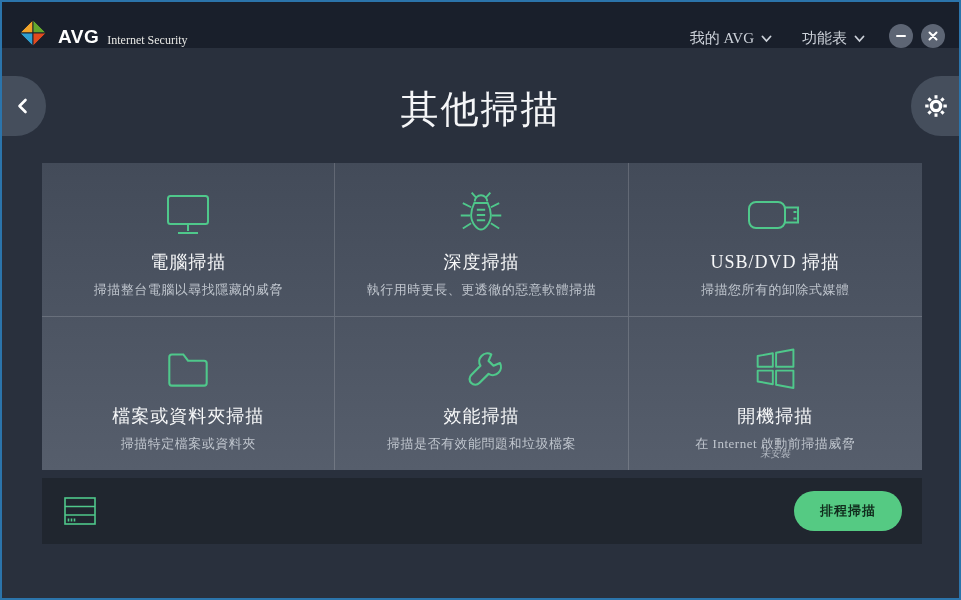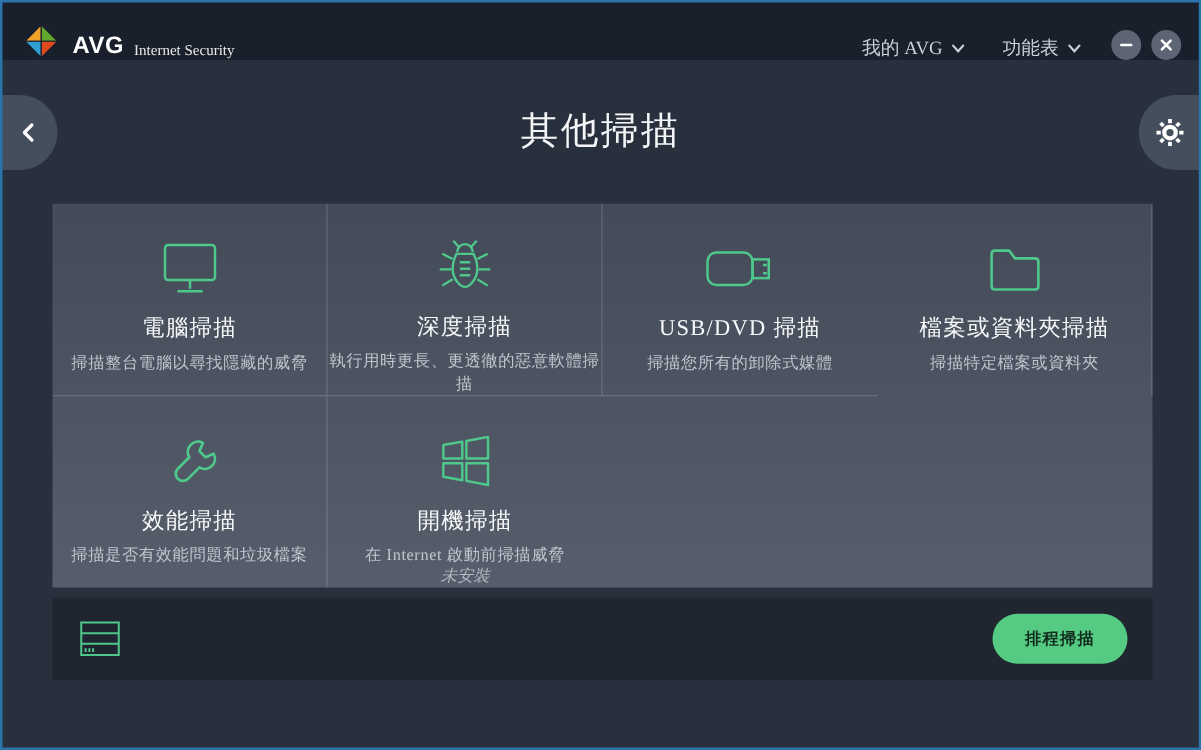--- a/index.html
+++ b/index.html
@@ -30,48 +30,48 @@
   .win-btns{display:flex;align-items:center;gap:8px;margin-left:24px;}
   .circle-btn{
     width:24px;height:24px;border-radius:50%;background:#5d6574;border:none;
     display:flex;align-items:center;justify-content:center;cursor:pointer;padding:0;
   }
   .circle-btn svg{display:block;}
 
   
   .page-title{
     position:absolute;left:0;top:84px;width:100%;text-align:center;
-    font-size:30px;color:#f5f6f8;letter-spacing:2px;font-weight:normal;z-index:2;
+    font-size:38px;color:#f5f6f8;letter-spacing:2px;font-weight:normal;z-index:2;
   }
   .edge-btn{
     position:absolute;top:76px;height:60px;background:#454e5c;border:none;cursor:pointer;
     display:flex;align-items:center;justify-content:center;z-index:4;padding:0;
   }
   .back-btn{left:0;width:46px;border-radius:0 30px 30px 0;}
   .settings-btn{right:0;width:50px;border-radius:30px 0 0 30px;}
 
   
   .panel{
     position:absolute;left:42px;top:163px;width:880px;height:307px;
     background:linear-gradient(180deg,#434b59 0%,#565e6c 100%);
-    display:grid;grid-template-columns:1fr 1fr 1fr 1fr;grid-template-rows:154px 153px;
+    display:grid;grid-template-columns:1fr 1fr 1fr;grid-template-rows:154px 153px;
   }
   .tile{
     position:relative;display:flex;flex-direction:column;align-items:center;
     padding-top:20px;cursor:pointer;text-align:center;
   }
   .tile:nth-child(3n){border-right:none;}
   .tile:not(:nth-child(3n)){border-right:1px solid var(--div);}
   .tile:nth-child(-n+3){border-bottom:1px solid var(--div);}
   .tile-icon{height:64px;display:flex;align-items:center;justify-content:center;}
   .tile-title{font-size:18px;color:#f7f8f9;margin-top:3px;letter-spacing:1px;}
   .tile-sub{font-size:13px;color:#bfc5cd;margin-top:7px;letter-spacing:.5px;}
   .tile-badge{
-    position:absolute;bottom:0;left:0;width:100%;text-align:center;
-    font-style:italic;font-size:13px;color:#b2b8c1;
+    position:absolute;bottom:9px;left:0;width:100%;text-align:center;
+    font-style:italic;font-size:10px;color:#b2b8c1;
   }
 
   
   .schedule-bar{
     position:absolute;left:42px;top:478px;width:880px;height:66px;
     background:#20262f;display:flex;align-items:center;padding:0 20px 0 18px;
   }
   .schedule-icon{display:flex;align-items:center;}
   .schedule-text{margin-left:26px;font-size:14.5px;font-weight:bold;color:#f2f3f5;letter-spacing:.5px;}
   .schedule-btn{

